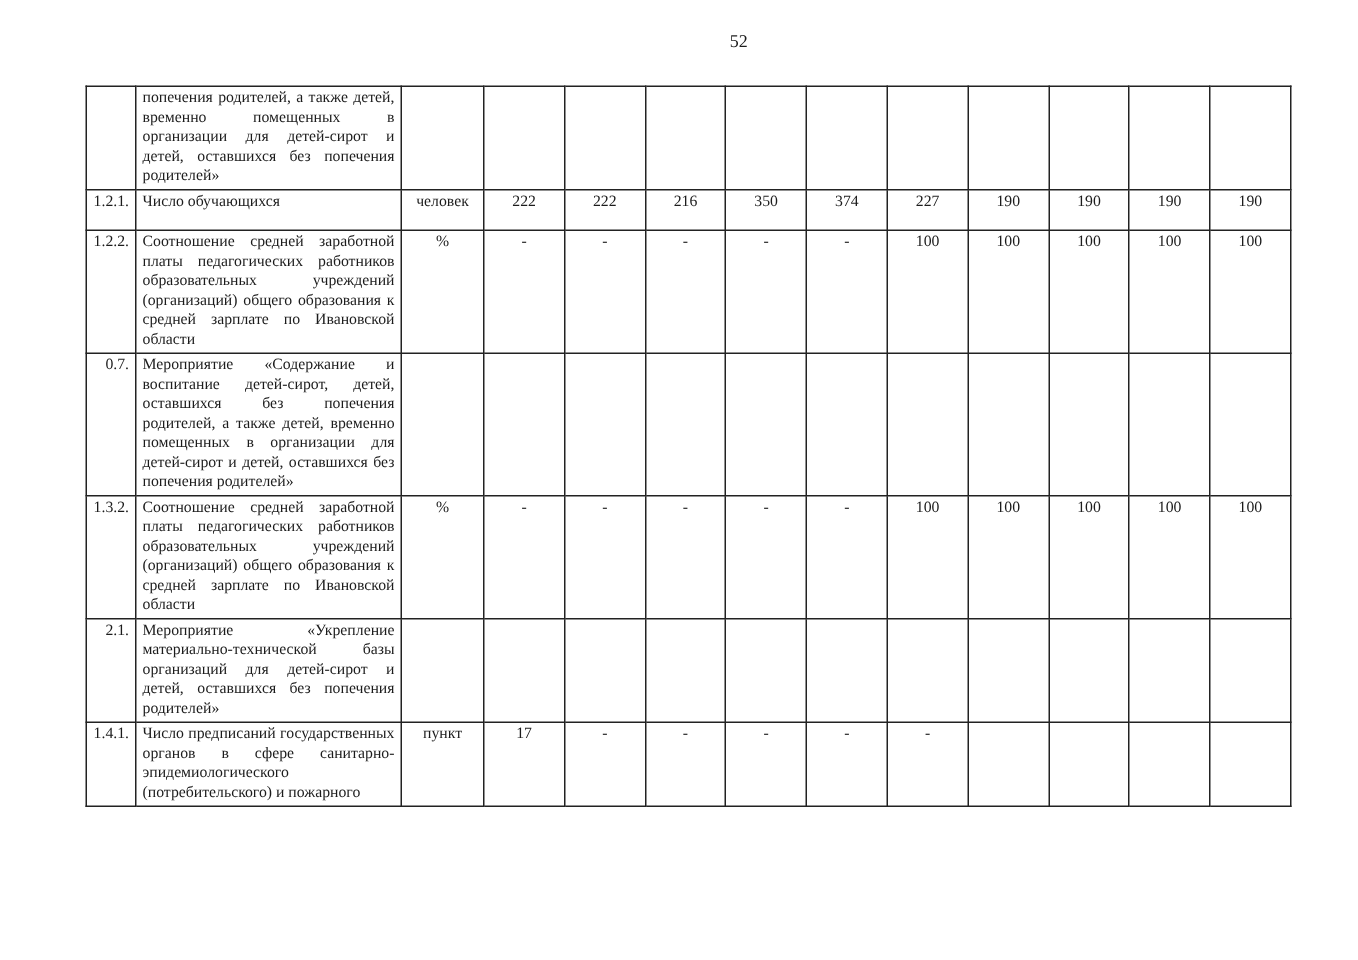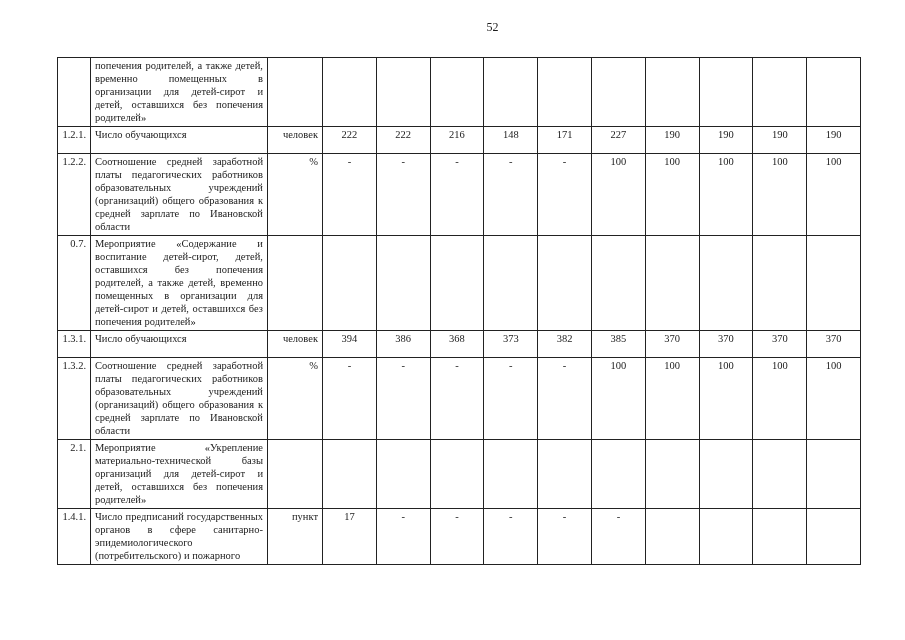--- a/index.html
+++ b/index.html
@@ -46,21 +46,21 @@
   }
   td.num-cell {
     padding-left: 2px;
     padding-right: 2px;
     text-align: right;
   }
   td.desc-cell {
     text-align: justify;
   }
   td.unit-cell {
-    text-align: right;
+    text-align: center;
   }
   td.val-cell {
     text-align: center;
     font-size: 11px;
   }
   col.c-num  { width: 33px; }
   col.c-desc { width: 177px; }
   col.c-unit { width: 55px; }
 </style>
 </head>
@@ -100,22 +100,22 @@
         <td class="val-cell"></td>
         <td class="val-cell"></td>
       </tr>
       <tr>
         <td class="num-cell">1.2.1.</td>
         <td class="desc-cell">Число обучающихся</td>
         <td class="unit-cell">человек</td>
         <td class="val-cell">222</td>
         <td class="val-cell">222</td>
         <td class="val-cell">216</td>
-        <td class="val-cell">148</td>
-        <td class="val-cell">171</td>
+        <td class="val-cell">350</td>
+        <td class="val-cell">374</td>
         <td class="val-cell">227</td>
         <td class="val-cell">190</td>
         <td class="val-cell">190</td>
         <td class="val-cell">190</td>
         <td class="val-cell">190</td>
       </tr>
       <tr>
         <td class="num-cell">1.2.2.</td>
         <td class="desc-cell">Соотношение средней заработной платы педагогических работников образовательных учреждений (организаций) общего образования к средней зарплате по Ивановской области</td>
         <td class="unit-cell">%</td>
@@ -137,35 +137,20 @@
         <td class="val-cell"></td>
         <td class="val-cell"></td>
         <td class="val-cell"></td>
         <td class="val-cell"></td>
         <td class="val-cell"></td>
         <td class="val-cell"></td>
         <td class="val-cell"></td>
         <td class="val-cell"></td>
         <td class="val-cell"></td>
         <td class="val-cell"></td>
-      </tr>
-      <tr>
-        <td class="num-cell">1.3.1.</td>
-        <td class="desc-cell">Число обучающихся</td>
-        <td class="unit-cell">человек</td>
-        <td class="val-cell">394</td>
-        <td class="val-cell">386</td>
-        <td class="val-cell">368</td>
-        <td class="val-cell">373</td>
-        <td class="val-cell">382</td>
-        <td class="val-cell">385</td>
-        <td class="val-cell">370</td>
-        <td class="val-cell">370</td>
-        <td class="val-cell">370</td>
-        <td class="val-cell">370</td>
       </tr>
       <tr>
         <td class="num-cell">1.3.2.</td>
         <td class="desc-cell">Соотношение средней заработной платы педагогических работников образовательных учреждений (организаций) общего образования к средней зарплате по Ивановской области</td>
         <td class="unit-cell">%</td>
         <td class="val-cell">-</td>
         <td class="val-cell">-</td>
         <td class="val-cell">-</td>
         <td class="val-cell">-</td>
         <td class="val-cell">-</td>

